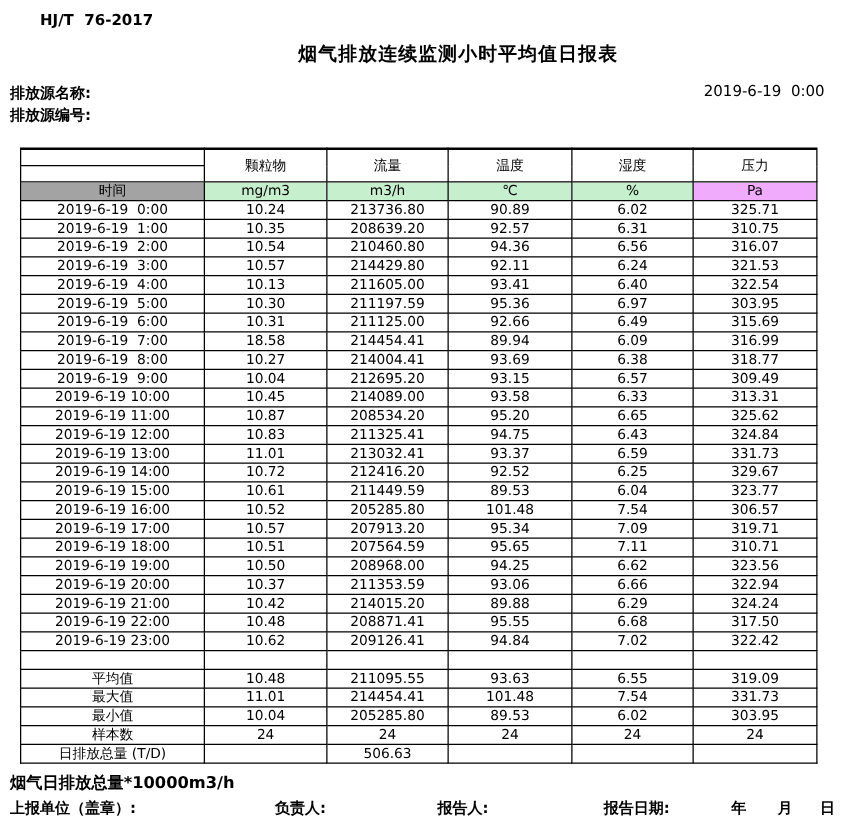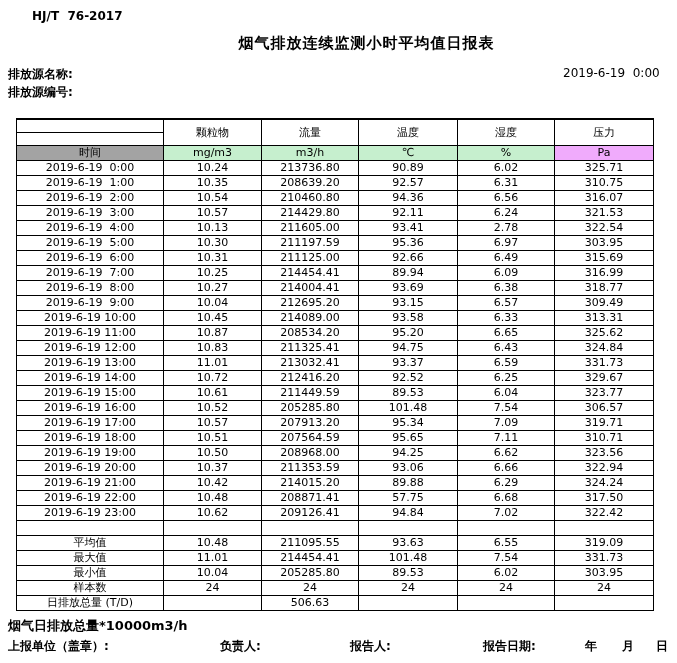--- a/index.html
+++ b/index.html
@@ -114,42 +114,42 @@
           <td class="col-flow">214429.80</td>
           <td>92.11</td>
           <td>6.24</td>
           <td>321.53</td>
         </tr>
         <tr>
           <td>2019-6-19  4:00</td>
           <td>10.13</td>
           <td class="col-flow">211605.00</td>
           <td>93.41</td>
-          <td>2.78</td>
+          <td>6.40</td>
           <td>322.54</td>
         </tr>
         <tr>
           <td>2019-6-19  5:00</td>
           <td>10.30</td>
           <td class="col-flow">211197.59</td>
           <td>95.36</td>
           <td>6.97</td>
           <td>303.95</td>
         </tr>
         <tr>
           <td>2019-6-19  6:00</td>
           <td>10.31</td>
           <td class="col-flow">211125.00</td>
           <td>92.66</td>
           <td>6.49</td>
           <td>315.69</td>
         </tr>
         <tr>
           <td>2019-6-19  7:00</td>
-          <td>10.25</td>
+          <td>18.58</td>
           <td class="col-flow">214454.41</td>
           <td>89.94</td>
           <td>6.09</td>
           <td>316.99</td>
         </tr>
         <tr>
           <td>2019-6-19  8:00</td>
           <td>10.27</td>
           <td class="col-flow">214004.41</td>
           <td>93.69</td>
@@ -257,21 +257,21 @@
           <td>10.42</td>
           <td class="col-flow">214015.20</td>
           <td>89.88</td>
           <td>6.29</td>
           <td>324.24</td>
         </tr>
         <tr>
           <td>2019-6-19 22:00</td>
           <td>10.48</td>
           <td class="col-flow">208871.41</td>
-          <td>57.75</td>
+          <td>95.55</td>
           <td>6.68</td>
           <td>317.50</td>
         </tr>
         <tr>
           <td>2019-6-19 23:00</td>
           <td>10.62</td>
           <td class="col-flow">209126.41</td>
           <td>94.84</td>
           <td>7.02</td>
           <td>322.42</td>

